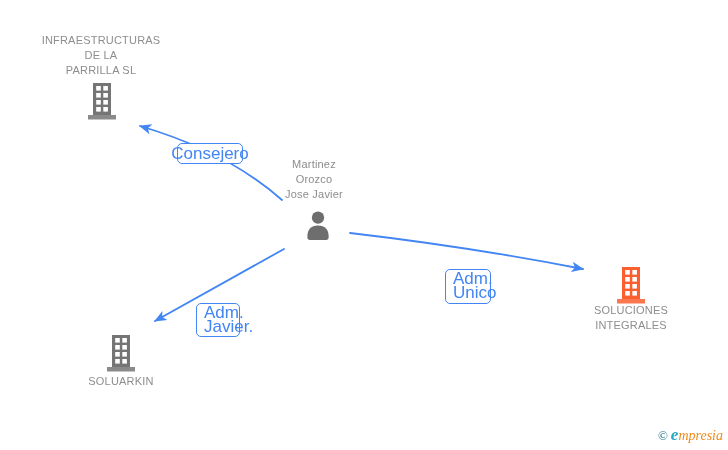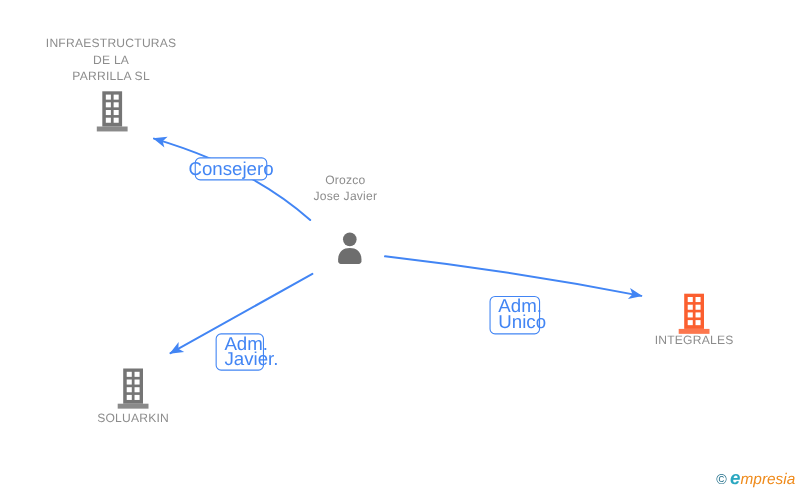--- a/index.html
+++ b/index.html
@@ -61,21 +61,21 @@
   }
   .edge-label.two-line {
     padding: 2px 4px 2px 7px;
     line-height: 14px;
     margin-top: 35px;
   }
   .footer-logo {
     position: absolute;
     right: 5px;
     bottom: 5px;
-    font-family: Liberation Sans, sans-serif;
+    font-family: Liberation Serif, serif;
     font-style: italic;
     cursor: pointer;
     white-space: nowrap;
   }
   .footer-logo .copy {
     color: var(--logo-copyright);
     font-size: 13px;
     font-style: normal;
     margin-right: 3px;
   }
@@ -121,20 +121,21 @@
           <rect x="17.3" y="11" width="4.6" height="4.6"></rect>
         <rect x="10.2" y="18" width="4.6" height="4.6"></rect>
           <rect x="17.3" y="18" width="4.6" height="4.6"></rect>
         <rect x="10.2" y="25" width="4.6" height="4.6"></rect>
           <rect x="17.3" y="25" width="4.6" height="4.6"></rect>
       </g>
     </svg>
   </div>
 
   <div class="person-name" style="left:259px; top:157px; width:110px;">
+    <div>Martinez</div>
     <div>Orozco</div>
     <div>Jose Javier</div>
   </div>
   <div class="icon-wrap" style="left:304px; top:211px; color:var(--icon-person);">
     <svg width="28" height="29" viewBox="0 0 28 29" fill="currentColor">
       <circle cx="14" cy="6.6" r="6.2"></circle>
       <path d="M14 14.4 C6.8 14.4 3.4 19.2 3.4 24.6 L3.4 26.6 C3.4 27.9 4.4 29 5.8 29 L22.2 29 C23.6 29 24.6 27.9 24.6 26.6 L24.6 24.6 C24.6 19.2 21.2 14.4 14 14.4 Z"></path>
     </svg>
   </div>
 
@@ -168,20 +169,21 @@
         <rect x="10.2" y="11" width="4.6" height="4.6"></rect>
           <rect x="17.3" y="11" width="4.6" height="4.6"></rect>
         <rect x="10.2" y="18" width="4.6" height="4.6"></rect>
           <rect x="17.3" y="18" width="4.6" height="4.6"></rect>
         <rect x="10.2" y="25" width="4.6" height="4.6"></rect>
           <rect x="17.3" y="25" width="4.6" height="4.6"></rect>
       </g>
     </svg>
   </div>
   <div class="company-name" style="left:576px; top:303px; width:110px;">
+    <div>SOLUCIONES</div>
     <div>INTEGRALES</div>
   </div>
 
   <div class="edge-label one-line" style="left:177px; top:143px; width:66px; height:21px;">
     <span>Consejero</span>
   </div>
   <div class="edge-label two-line" style="left:196px; top:268px; width:44px; height:34px;">
     <div>Adm.</div>
     <div>Javier.</div>
   </div>

